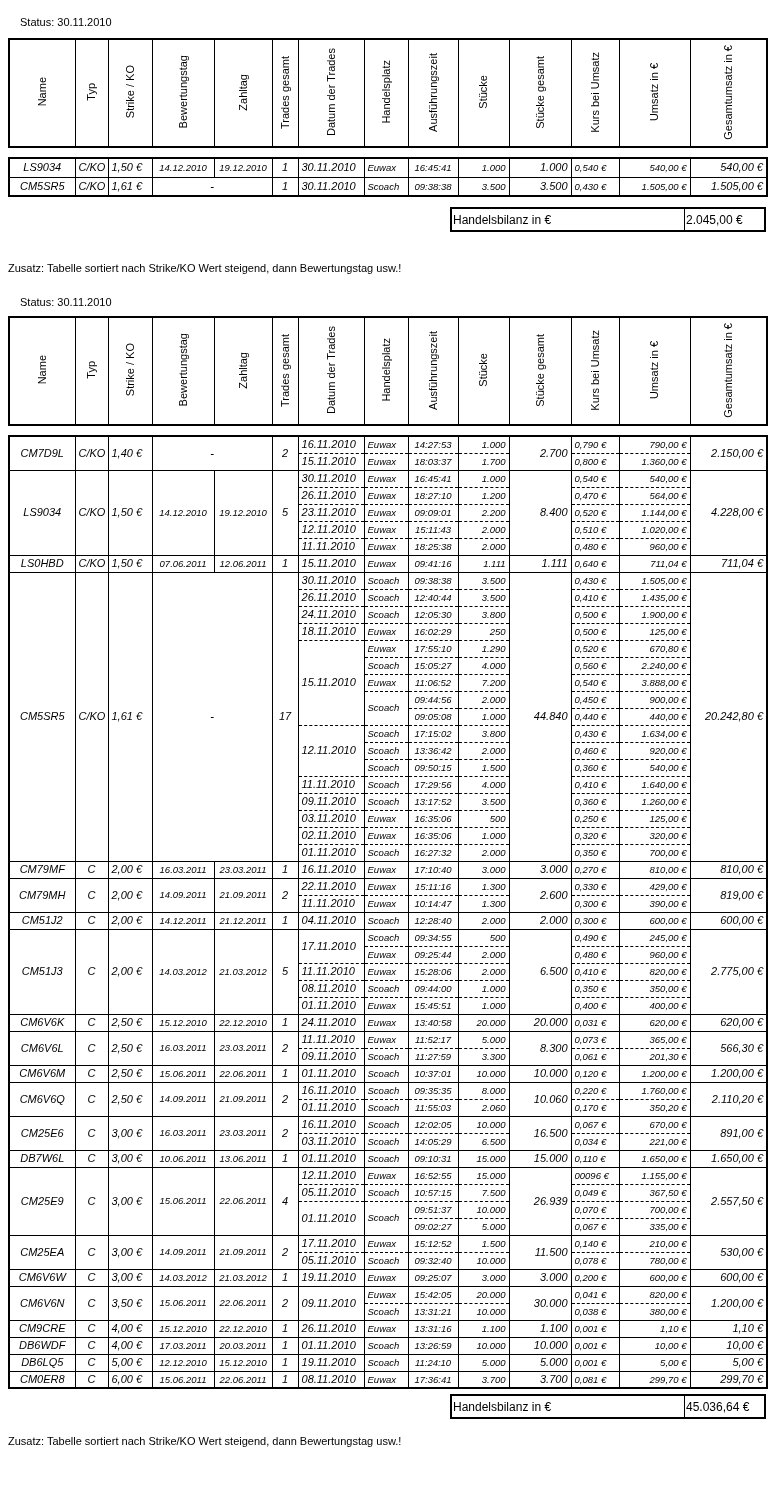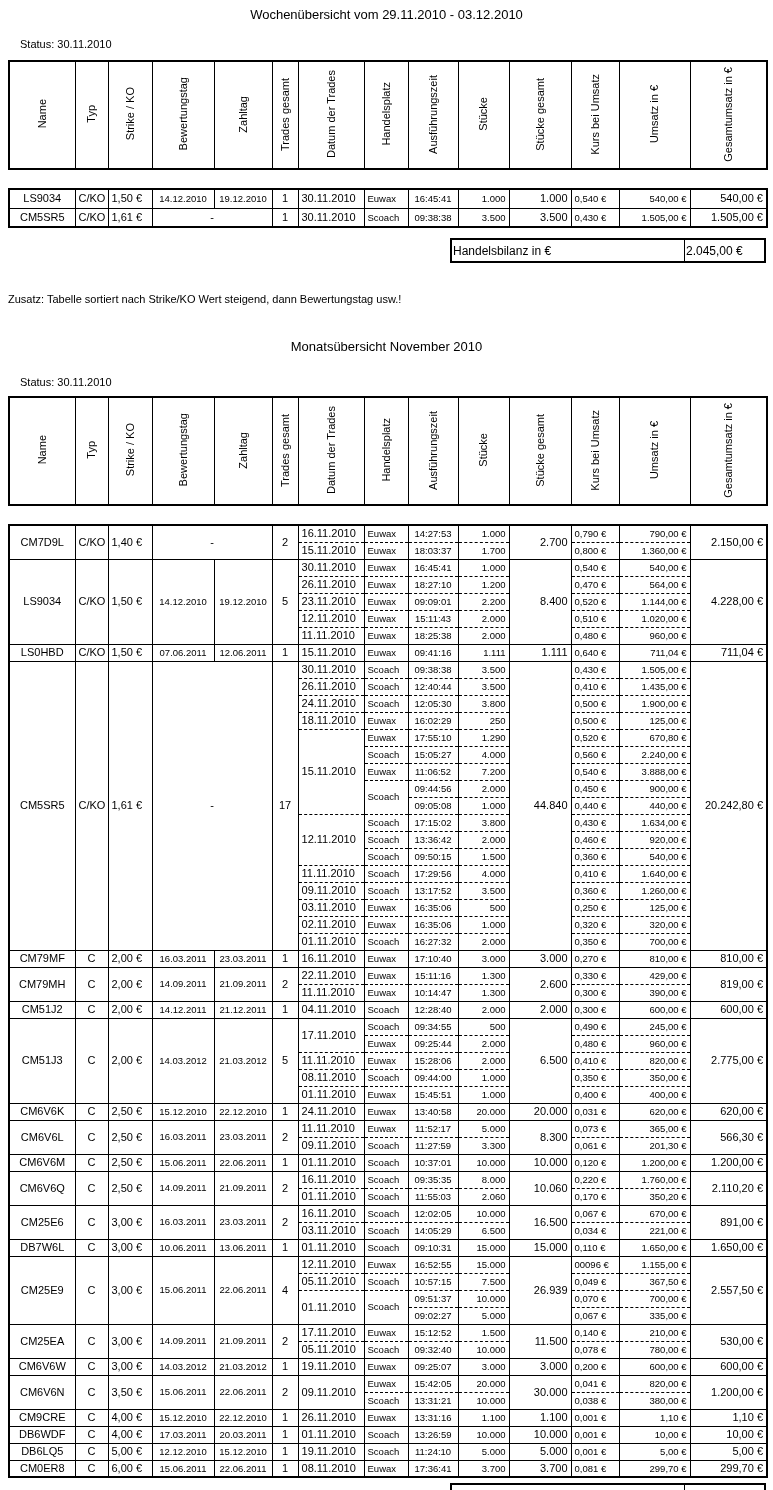--- a/index.html
+++ b/index.html
@@ -6,41 +6,40 @@
   .sheet{width:773px;height:1490px;background:#ffffff;color:#000000;
          font-family:"Liberation Sans",sans-serif;overflow:hidden;}
   .title{font-size:13px;text-align:center;padding-top:7px;margin:0 0 0 0;}
   .status{font-size:11px;margin:16px 0 10px 20px;}
   .footnote{font-size:11px;margin:30px 0 0 8px;}
   table{border-collapse:collapse;table-layout:fixed;width:758px;margin-left:8px;}
   .grid{border:2px solid #000;}
   .hdr th{border-left:1px solid #000;border-right:1px solid #000;height:106px;
           font-weight:normal;font-size:11px;text-align:center;vertical-align:middle;padding:0;}
   .vt{writing-mode:vertical-rl;transform:rotate(180deg);white-space:nowrap;line-height:1;display:inline-block;}
-  .bodytab{margin-top:18px;}
+  .bodytab{margin-top:9px;font-style:italic;}
   .bodytab td{border-left:1px solid #000;border-right:1px solid #000;
               vertical-align:middle;padding:0 3px;line-height:1;overflow:hidden;white-space:nowrap;}
   #weekly-body tr{height:19px;} #monthly-body tr{height:17px;}
   td.db{border-bottom:1px dashed #000;}
   td.sb{border-bottom:1px solid #000;}
   .al{text-align:left}.ar{text-align:right}.ac{text-align:center}
   .f-big{font-size:11px}.f-sm{font-size:9.5px}
   .balance{width:316px;border:2px solid #000;margin:10px 7px 0 auto;table-layout:fixed;}
   .balance td{height:19px;font-size:12px;vertical-align:middle;}
   .balance .bl{text-align:left;border-right:1px solid #000;width:230px;}
   .balance .bv{text-align:left;padding-right:3px;}
   .gap-after-weekly{margin-bottom:16px;}
   .monthly-title{padding-top:18px;}
 </style>
 </head>
 <body>
 
 <div class="sheet">
 
-  <div class="title">Wochenübersicht vom 29.11.2010 - 03.12.2010</div>
   <div class="status">Status: 30.11.2010</div>
 
   <table class="grid hdr" id="weekly-header">
     <colgroup>
         <col style="width:66px">
         <col style="width:33px">
         <col style="width:44px">
         <col style="width:62px">
         <col style="width:58px">
         <col style="width:26px">
@@ -129,21 +128,20 @@
     <tbody>
         <tr>
       <td class="bl">Handelsbilanz in €</td>
       <td class="bv">2.045,00 €</td>
     </tr>
       </tbody>
   </table>
 
   <div class="footnote gap-after-weekly">Zusatz: Tabelle sortiert nach Strike/KO Wert steigend, dann Bewertungstag usw.!</div>
 
-  <div class="title monthly-title">Monatsübersicht November 2010</div>
   <div class="status" style="margin-top:22px;margin-bottom:8px;">Status: 30.11.2010</div>
 
   <table class="grid hdr" id="monthly-header">
     <colgroup>
         <col style="width:66px">
         <col style="width:33px">
         <col style="width:44px">
         <col style="width:62px">
         <col style="width:58px">
         <col style="width:26px">

